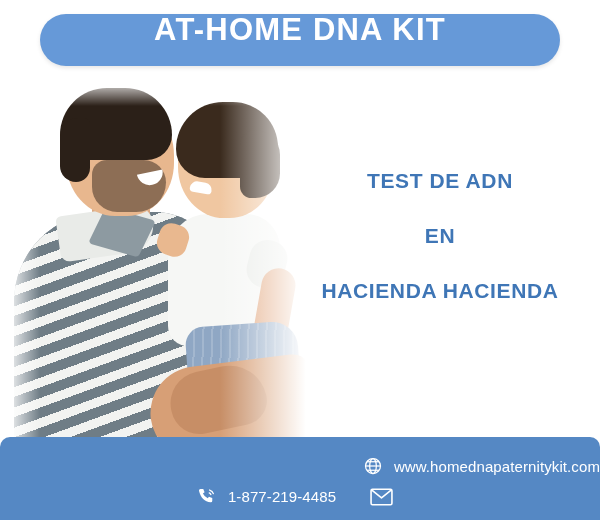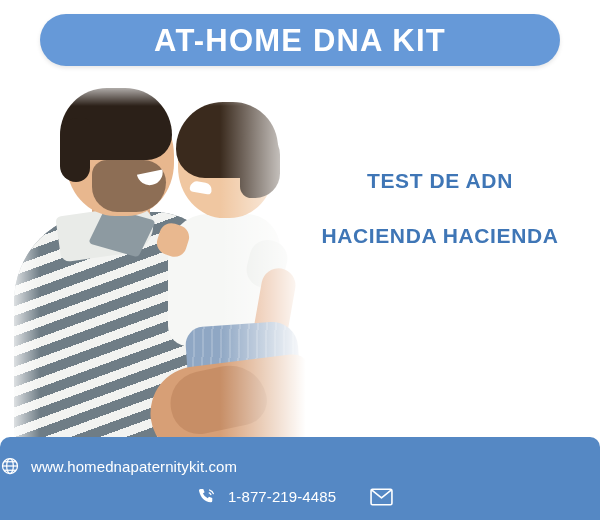--- a/index.html
+++ b/index.html
@@ -21,21 +21,21 @@
   
   .header-banner {
     position: absolute;
     left: 40px;
     top: 14px;
     width: 520px;
     height: 52px;
     background: #6699D8;
     border-radius: 26px;
     display: flex;
-    align-items: center;
+    align-items: flex-start;
     justify-content: center;
     box-shadow: 0 2px 4px rgba(0,0,0,0.10);
   }
   .header-title {
     color: #ffffff;
     font-size: 31px;
     font-weight: bold;
     letter-spacing: 1.2px;
     line-height: 1;
     white-space: nowrap;
@@ -351,23 +351,23 @@
     background: #5588C4;
     border-radius: 10px 10px 0 0;
   }
   .footer-row {
     position: absolute;
     display: flex;
     align-items: center;
     white-space: nowrap;
   }
   .footer-row.row-web {
-    left: 0; right: 12px;
+    left: 0; right: 0;
     top: 19px;
-    justify-content: flex-start;
+    justify-content: flex-end;
   }
   .footer-row.row-contact {
     left: 0; right: 0;
     top: 49px;
     justify-content: center;
     gap: 34px;
   }
   .contact-item {
     display: flex;
     align-items: center;
@@ -425,20 +425,21 @@
       <div class="ph-hand"></div>
 
       <div class="photo-fade-right"></div>
       <div class="photo-fade-left"></div>
       <div class="photo-fade-top"></div>
     </div>
   </div>
 
   <div class="headline">
     <div class="line l1">TEST DE ADN</div>
+    <div class="line l2">EN</div>
     <div class="line l3">HACIENDA HACIENDA</div>
   </div>
 
   <div class="footer">
 
     <div class="footer-row row-web">
       <div class="contact-item">
         <span class="footer-icon">
           <svg width="20" height="20" viewBox="0 0 24 24" fill="none" stroke="#ffffff" stroke-width="1.5">
             <circle cx="12" cy="12" r="9"></circle>

